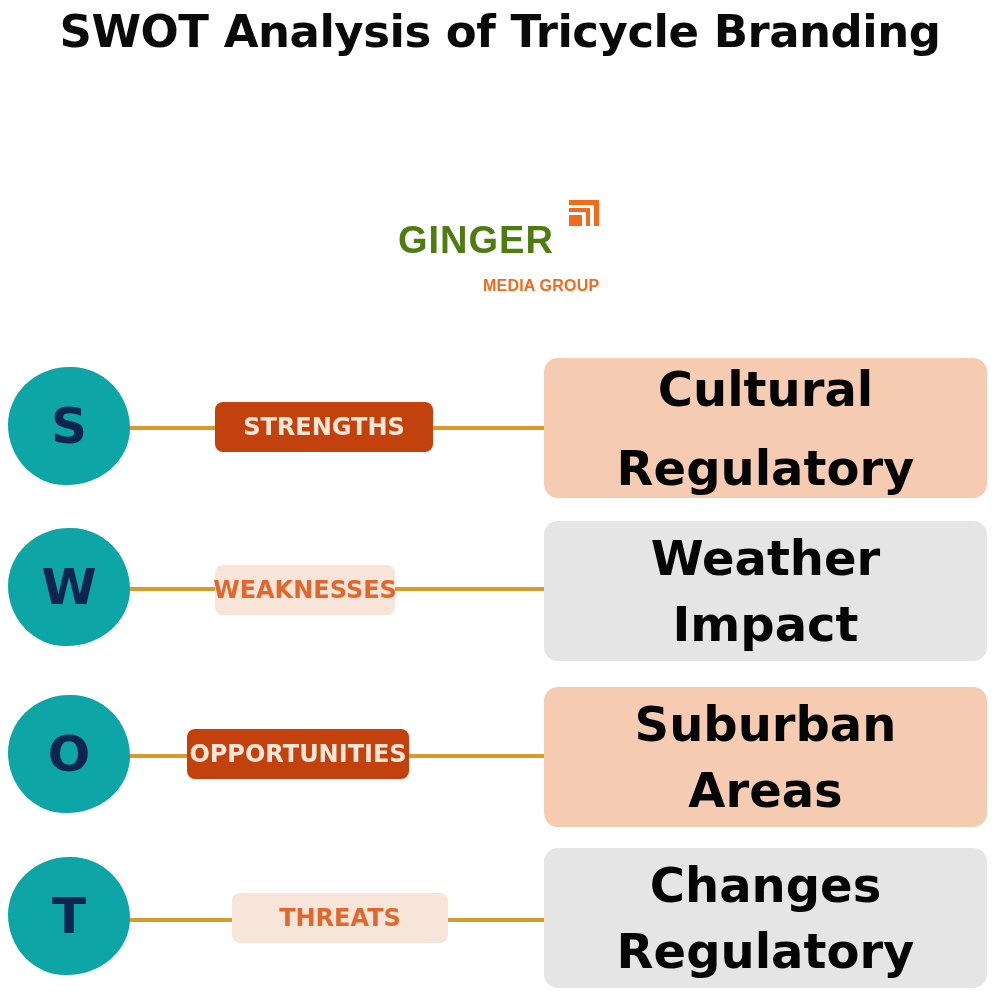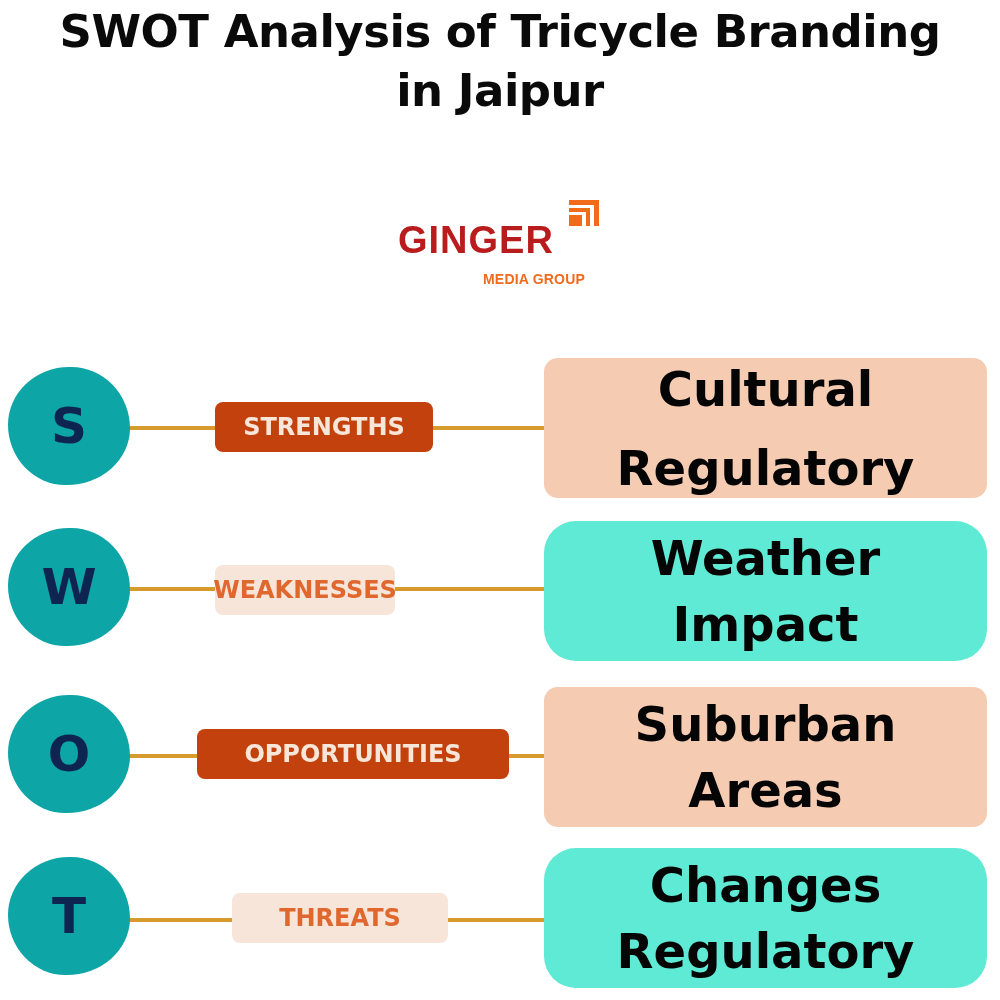--- a/index.html
+++ b/index.html
@@ -2,22 +2,22 @@
 <html><head>
   <meta charset="utf-8">
   <style>
     html, body { margin: 0; padding: 0; background: #ffffff; }
     body { width: 1000px; height: 1000px; position: relative; overflow: hidden; font-family: "DejaVu Sans", sans-serif; }
     .title {
       position: absolute; left: 0; top: 2px; width: 1000px; text-align: center;
       font-weight: bold; font-size: 45px; line-height: 59px; color: #0a0a0a; letter-spacing: -0.5px;
     }
     .logo { position: absolute; left: 398px; top: 198px; width: 210px; height: 80px; }
-    .logo-word { position: absolute; left: 0; top: 20px; font-weight: bold; font-size: 38px; color: #b91c1c; letter-spacing: 1px; line-height: 44px; font-family: "Liberation Sans", sans-serif; }
-    .logo-sub { position: absolute; left: 85px; top: 73px; font-weight: bold; font-size: 14px; color: #f26a1b; font-family: "Liberation Sans", sans-serif; letter-spacing: 0.2px; }
+    .logo-word { position: absolute; left: 0; top: 20px; font-weight: bold; font-size: 38px; color: #4d7c0f; letter-spacing: 1px; line-height: 44px; font-family: "Liberation Sans", sans-serif; }
+    .logo-sub { position: absolute; left: 85px; top: 79px; font-weight: bold; font-size: 16px; color: #f26a1b; font-family: "Liberation Sans", sans-serif; letter-spacing: 0.2px; }
     .logo-mark { position: absolute; left: 171px; top: 2px; width: 30px; height: 26px; }
     .row { position: absolute; left: 0; width: 1000px; height: 160px; }
     .line { position: absolute; height: 4px; background: #d79a2c; border-radius: 2px; }
     .circle {
       position: absolute; width: 122px; height: 118px; background: #0ea5a6;
       border-radius: 50% 48% 52% 47% / 49% 52% 48% 51%;
       display: flex; align-items: center; justify-content: center;
       color: #0d2550; font-weight: bold; font-size: 50px;
     }
     .pill {
@@ -26,28 +26,27 @@
       font-weight: bold; font-size: 24px; letter-spacing: 0px;
     }
     .pill.dark { background: #c2410c; color: #f8e6d8; }
     .pill.light { background: #f6e5d8; color: #e0682f; }
     .card {
       position: absolute; left: 544px; width: 443px; height: 140px; border-radius: 14px;
       display: flex; flex-direction: column; align-items: center; justify-content: center;
       font-weight: bold; font-size: 48px; line-height: 66px; color: #050505; text-align: center;
     }
     .card.dark { background: #f5cbb2; }
-    .card.light { background: #5eead4; border-radius: 32px; }
+    .card.light { background: #e5e5e5; }
   </style>
 </head>
 <body>
 
 <div class="title">
   <div>SWOT Analysis of Tricycle Branding</div>
-  <div>in Jaipur</div>
 </div>
 
 <div class="logo">
   <svg class="logo-mark" viewBox="0 0 30 26">
     <rect x="0" y="0" width="30" height="5" fill="#f26a1b"></rect>
     <rect x="25" y="0" width="5" height="26" fill="#f26a1b"></rect>
     <rect x="0" y="8" width="21" height="4" fill="#f26a1b"></rect>
     <rect x="17" y="8" width="4" height="18" fill="#f26a1b"></rect>
     <rect x="0" y="15" width="13" height="11" fill="#f26a1b"></rect>
   </svg>
@@ -71,21 +70,21 @@
   <div class="pill light" style="left:215px; width:180px; top:47px;">WEAKNESSES</div>
   <div class="card light" style="top:3px;">
     <div>Weather</div>
     <div>Impact</div>
   </div>
 </div>
 
 <div class="row" style="top:680px;">
   <div class="line" style="left:120px; width:430px; top:74px;"></div>
   <div class="circle" style="left:8px; top:15px;">O</div>
-  <div class="pill dark" style="left:197px; width:312px; top:49px;">OPPORTUNITIES</div>
+  <div class="pill dark" style="left:187px; width:222px; top:49px;">OPPORTUNITIES</div>
   <div class="card dark" style="top:7px;">
     <div>Suburban</div>
     <div>Areas</div>
   </div>
 </div>
 
 <div class="row" style="top:845px;">
   <div class="line" style="left:120px; width:430px; top:73px;"></div>
   <div class="circle" style="left:8px; top:12px;">T</div>
   <div class="pill light" style="left:216px; width:216px; top:48px;margin-left:16px;">THREATS</div>

